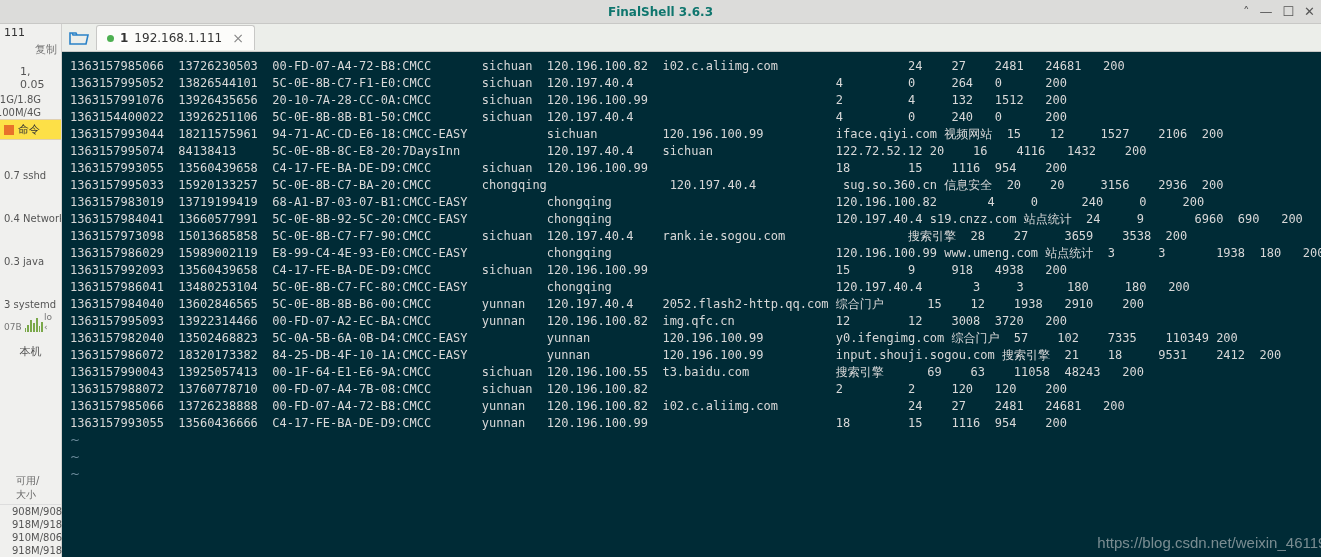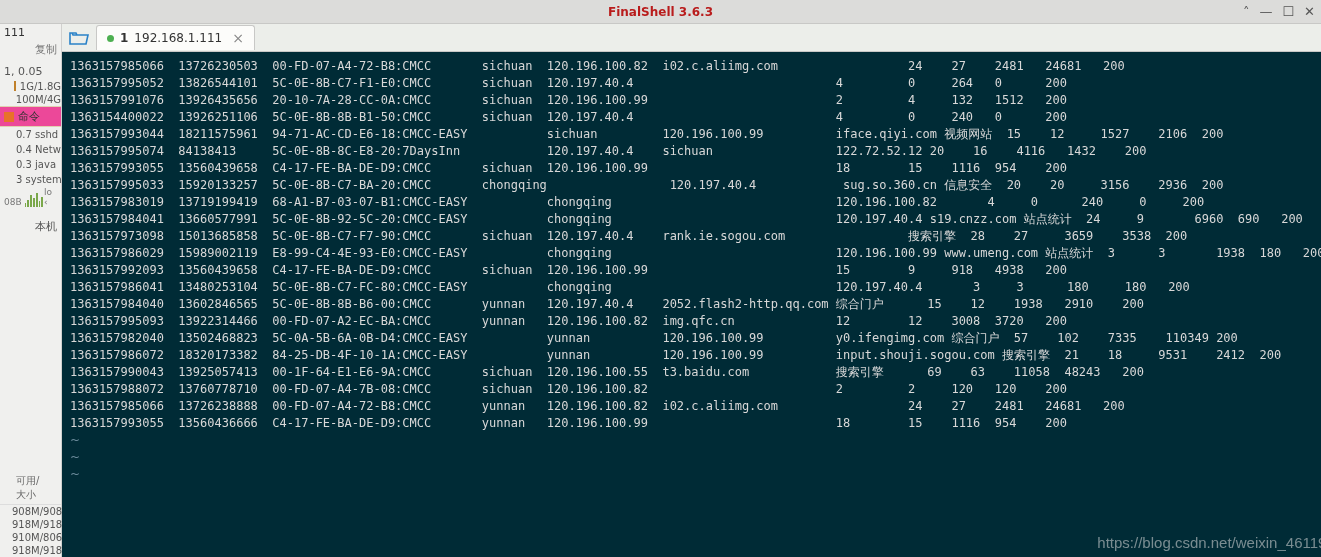--- a/index.html
+++ b/index.html
@@ -1,33 +1,33 @@
 <!DOCTYPE html>
 <html><head>
   <meta charset="utf-8">
   <style>
     * { margin: 0; padding: 0; box-sizing: border-box; font-family: "DejaVu Sans", sans-serif; }
     body { width: 1321px; height: 557px; background: #e8e8e6; overflow: hidden; font-size: 12px; color: #333; }
     
     .titlebar { height: 24px; background: #dcdcda; display: flex; align-items: center; justify-content: center; position: relative; border-bottom: 1px solid #c8c8c6; }
-    .titlebar-title { font-size: 12px; color: #b91c1c; font-weight: bold; }
+    .titlebar-title { font-size: 12px; color: #0f766e; font-weight: bold; }
     .titlebar-ctrls { position: absolute; right: 6px; display: flex; gap: 10px; }
     .titlebar-ctrls span { cursor: pointer; color: #555; font-size: 13px; }
 
     .columns { display: flex; height: calc(100% - 24px); }
     
     .left-col { width: 62px; background: #f0f0ee; border-right: 1px solid #d0d0ce; display: flex; flex-direction: column; font-size: 11px; }
     .left-sec { padding: 2px 4px; }
-    .left-cpu { padding: 6px 4px 2px; color: #555; }
-    .left-mem { display: flex; justify-content: flex-end; padding: 1px 0; gap: 4px; margin-left: 17px; }
+    .left-cpu { padding: 6px 20px 2px; color: #555; }
+    .left-mem { display: flex; justify-content: flex-end; padding: 1px 20px; gap: 4px; margin-left: 17px; }
     .left-mem .bar { width: 14px; height: 10px; background: #e8a04a; border: 1px solid #c0802a; }
     .left-mem .txt { font-size: 10px; color: #555; }
-    .left-cmd { display: flex; align-items: center; padding: 2px 4px; gap: 4px; background: #ec4899; border-top: 1px solid #e0d0b0; border-bottom: 1px solid #e0d0b0; }
+    .left-cmd { display: flex; align-items: center; padding: 2px 4px; gap: 4px; background: #fde047; border-top: 1px solid #e0d0b0; border-bottom: 1px solid #e0d0b0; }
     .left-cmd .sq { width: 10px; height: 10px; background: #e8722a; }
-    .left-proc { padding: 2px 16px; color: #555; font-size: 10px; white-space: nowrap; overflow: hidden; }
+    .left-proc { padding: 2px 4px; color: #555; font-size: 10px; white-space: nowrap; overflow: hidden; margin-top: 28px; }
     .left-chart { padding: 6px 4px; display: flex; align-items: flex-end; gap: 1px; height: 26px; }
     .left-chart .bar { width: 2px; background: #7aa84a; }
     .left-chart .lbl { font-size: 9px; color: #777; }
     .left-host { padding: 6px 4px; color: #555; }
     .left-spacer { flex: 1; }
     .left-disk-hdr { padding: 2px 16px; color: #666; font-size: 10px; border-bottom: 1px solid #ddd; }
     .left-disk { padding: 1px 12px; color: #555; font-size: 10px; text-align: right; }
 
     .main { flex: 1; display: flex; flex-direction: column; background: #002b36; position: relative; }
     
@@ -72,31 +72,31 @@
     </div>
     <div class="left-cmd">
       <span class="sq"></span>
       <span>命令</span>
     </div>
     <div class="left-proc">0.7 sshd</div>
     <div class="left-proc">0.4 NetworkM.</div>
     <div class="left-proc">0.3 java</div>
     <div class="left-proc">3 systemd</div>
     <div class="left-chart">
-      <span style="font-size:9px;color:#777;margin-right:2px;">08B</span>
+      <span style="font-size:9px;color:#777;margin-right:2px;">07B</span>
       <span class="bar" style="height:4px"></span>
         <span class="bar" style="height:7px"></span>
         <span class="bar" style="height:12px"></span>
         <span class="bar" style="height:9px"></span>
         <span class="bar" style="height:14px"></span>
         <span class="bar" style="height:6px"></span>
         <span class="bar" style="height:10px"></span>
       <span class="lbl">lo ‹</span>
     </div>
-    <div class="left-host" style="text-align:right;">本机</div>
+    <div class="left-host" style="text-align:center;">本机</div>
     <div class="left-spacer"></div>
     <div class="left-disk-hdr">可用/大小</div>
     <div class="left-disk">908M/908M</div>
     <div class="left-disk">918M/918M</div>
     <div class="left-disk">910M/806M</div>
     <div class="left-disk">918M/918M</div>
   </div>
 
   <div class="main">
     <div class="tabbar">

